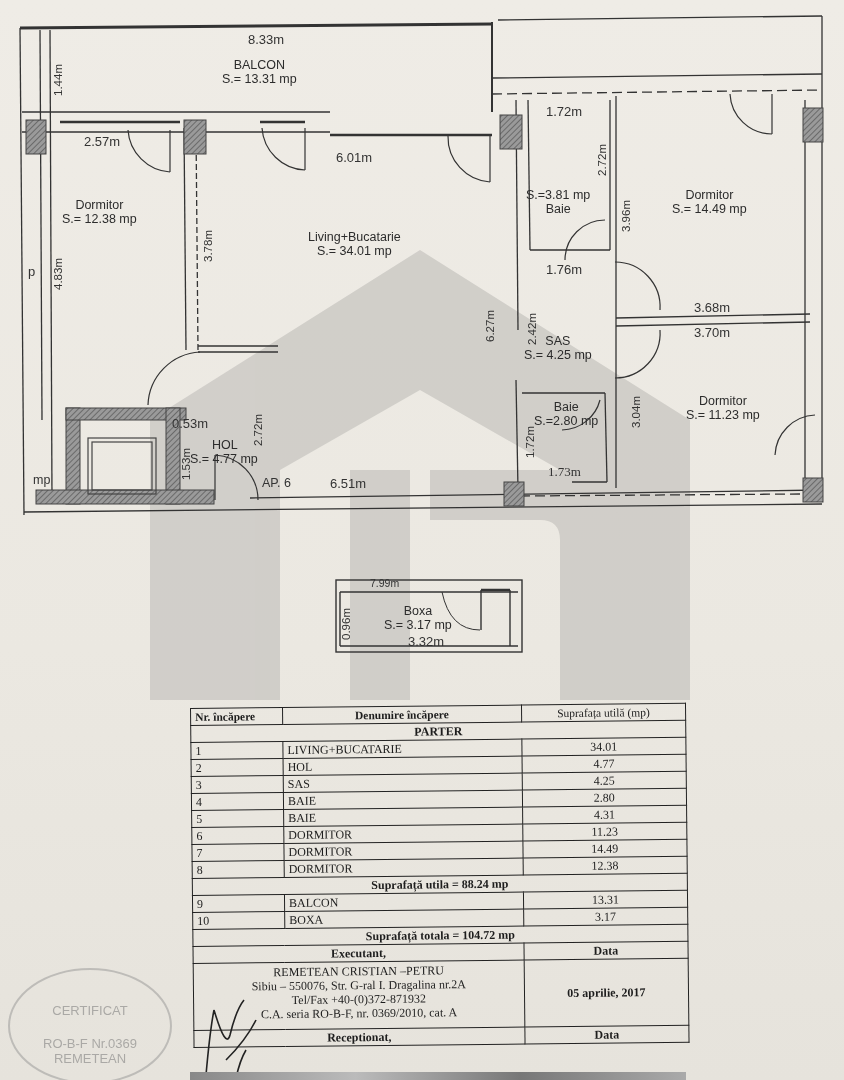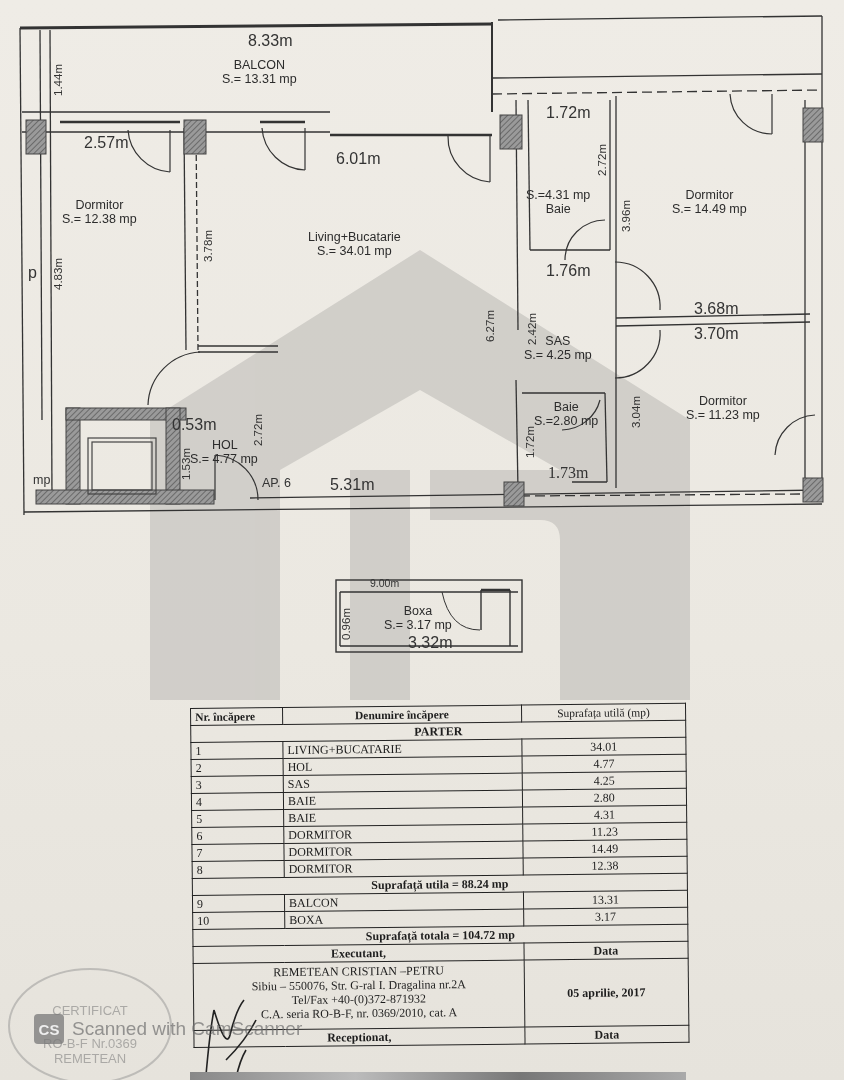--- a/index.html
+++ b/index.html
@@ -5,21 +5,21 @@
   html, body { margin:0; padding:0; }
   body {
     width:844px; height:1080px; overflow:hidden; position:relative;
     background:#ece9e2;
     font-family:"Liberation Sans", sans-serif; color:#2a2a2a;
   }
   .page { position:absolute; left:0; top:0; width:844px; height:1080px;
     background:linear-gradient(180deg,#efece6 0%,#ebe8e1 60%,#e6e3dc 100%); }
   svg.plan { position:absolute; left:0; top:0; }
   .lbl { position:absolute; font-size:12.5px; line-height:14px; color:#2c2c2c; white-space:nowrap; text-align:center; }
-  .dim { position:absolute; font-size:16px; color:#333; white-space:nowrap; }
+  .dim { position:absolute; font-size:13px; color:#333; white-space:nowrap; }
   .vdim { position:absolute; font-size:11.5px; color:#333; white-space:nowrap; transform:rotate(-90deg); transform-origin:left top; }
   .sub-title { position:absolute; left:300px; top:540px; width:200px; text-align:center; font-size:15px; line-height:17px; color:#222; }
   
   .tbl { position:absolute; left:190px; top:708px; width:496px; border-collapse:collapse;
     font-family:"Liberation Serif", serif; font-size:12px; color:#1d1d1d; transform:rotate(-0.6deg); transform-origin:left top; }
   .tbl td { border:1.3px solid #222; padding:0 4px; height:16px; line-height:15px; }
   .tbl .c1 { width:80px; text-align:left; }
   .tbl .c2 { width:222px; text-align:left; }
   .tbl .c3 { width:150px; text-align:center; }
   .tbl .hdr td { font-weight:bold; font-size:11.5px; }
@@ -155,24 +155,24 @@
   <div class="dim" style="left:84px; top:134px;">2.57m</div>
   <div class="vdim" style="left:52px; top:290px;">4.83m</div>
 
   <div class="lbl" style="left:308px; top:230px;">
     <div>Living+Bucatarie</div>
     <div>S.= 34.01 mp</div>
   </div>
   <div class="dim" style="left:336px; top:150px;">6.01m</div>
   <div class="vdim" style="left:202px; top:262px;">3.78m</div>
   <div class="vdim" style="left:484px; top:342px;">6.27m</div>
-  <div class="dim" style="left:330px; top:476px;">5.31m</div>
+  <div class="dim" style="left:330px; top:476px;">6.51m</div>
 
   <div class="lbl" style="left:526px; top:188px;">
-    <div>S.=4.31 mp</div>
+    <div>S.=3.81 mp</div>
     <div>Baie</div>
   </div>
   <div class="dim" style="left:546px; top:104px;">1.72m</div>
   <div class="vdim" style="left:596px; top:176px;">2.72m</div>
   <div class="dim" style="left:546px; top:262px;">1.76m</div>
 
   <div class="lbl" style="left:672px; top:188px;">
     <div>Dormitor</div>
     <div>S.= 14.49 mp</div>
   </div>
@@ -203,21 +203,21 @@
     <div style="padding-left:22px;">HOL</div>
     <div>S.= 4.77 mp</div>
   </div>
   <div class="vdim" style="left:252px; top:446px;">2.72m</div>
   <div class="vdim" style="left:180px; top:480px;">1.53m</div>
   <div class="dim" style="left:172px; top:416px;">0.53m</div>
   <div class="dim" style="left:262px; top:476px; font-size:12.5px;">AP. 6</div>
   <div class="dim" style="left:28px; top:264px;">p</div>
   <div class="dim" style="left:33px; top:473px; font-size:12.5px;">mp</div>
 
-  <div class="dim" style="left:370px; top:577px; font-size:10.5px;">9.00m</div>
+  <div class="dim" style="left:370px; top:577px; font-size:10.5px;">7.99m</div>
   <div class="vdim" style="left:340px; top:640px;">0.96m</div>
   <div class="lbl" style="left:384px; top:604px;">
     <div>Boxa</div>
     <div>S.= 3.17 mp</div>
   </div>
   <div class="dim" style="left:408px; top:634px;">3.32m</div>
 
   <table class="tbl">
     <tbody>
         <tr class="hdr">
@@ -307,19 +307,15 @@
   <svg style="position:absolute;left:196px;top:990px;" width="70" height="90">
     <path d="M10 85 Q14 40 18 20 M18 20 Q30 60 34 45 Q40 20 48 10 M30 70 Q50 50 60 30 M40 88 Q44 70 50 60" stroke="#222" stroke-width="1.6" fill="none"></path>
   </svg>
 
   <div class="stamp">
     <span style="margin-top:33px;">CERTIFICAT</span>
     <span style="margin-top:18px;">RO-B-F Nr.0369</span>
     <span>REMETEAN</span>
   </div>
 
-  <div class="camscan">
-    <div class="cs-icon">CS</div>
-    <span>Scanned with CamScanner</span>
-  </div>
 
   <div class="bottom-strip"></div>
 </div>
 
 </body></html>

